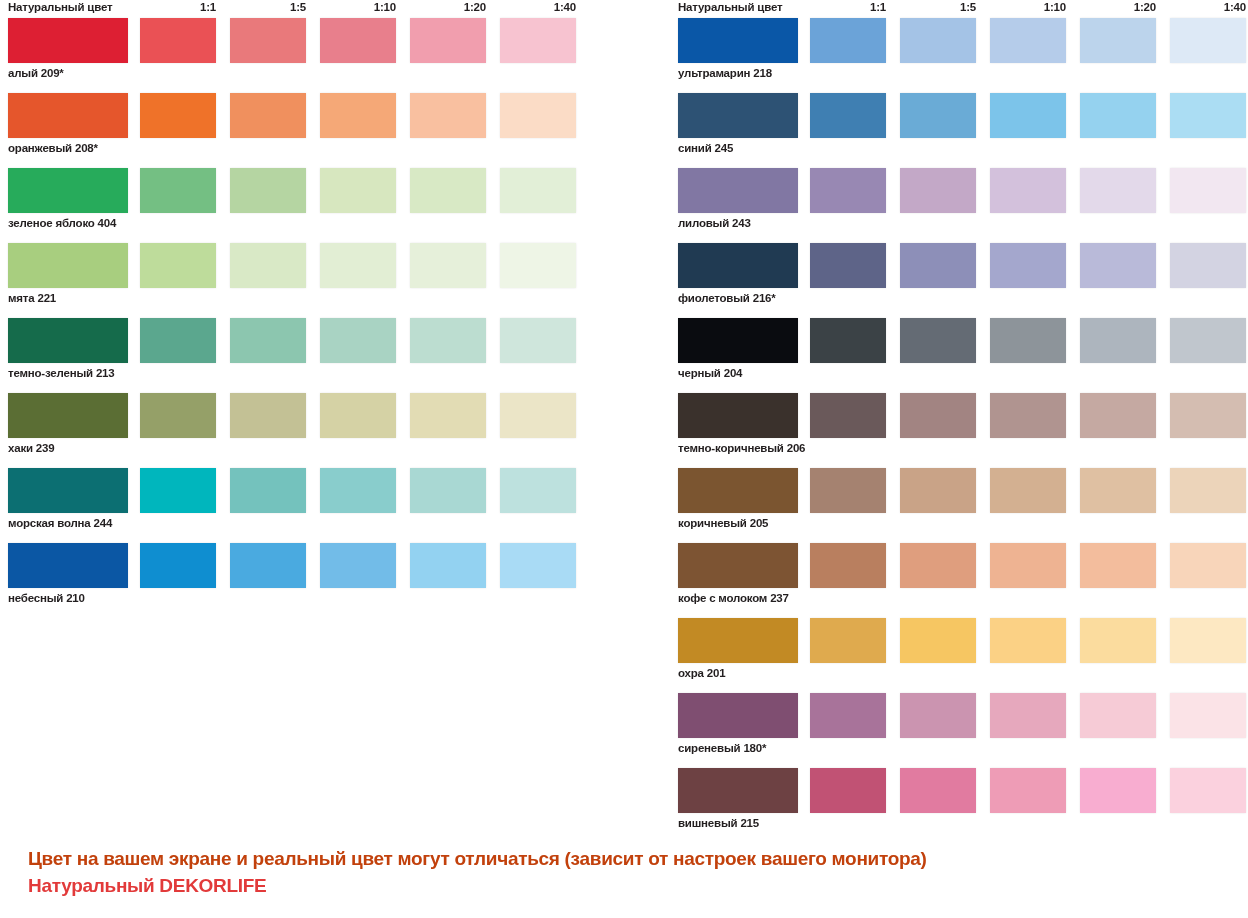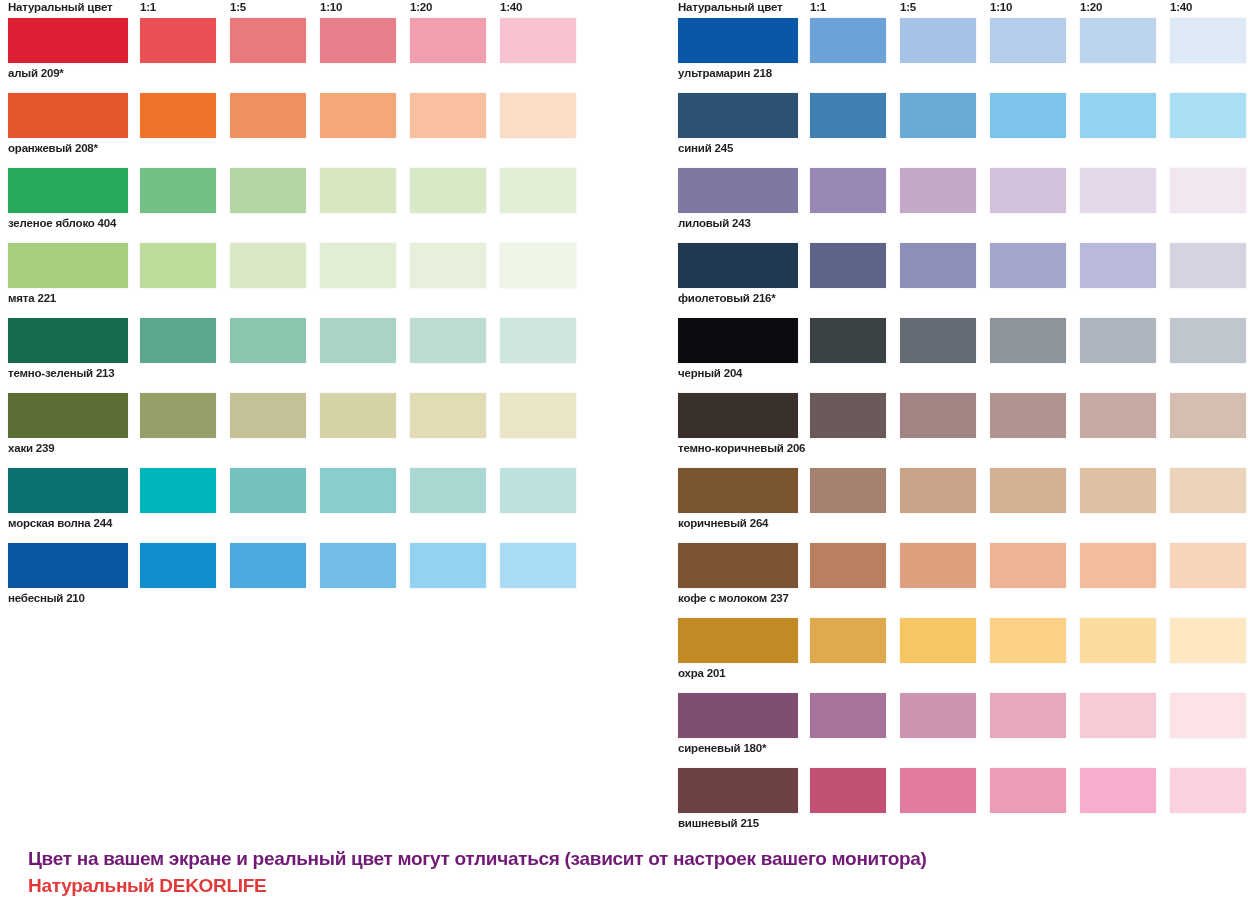--- a/index.html
+++ b/index.html
@@ -35,21 +35,21 @@
     position: absolute;
     top: 0;
     font-size: 11.5px;
     font-weight: bold;
     color: #231f20;
     white-space: nowrap;
     letter-spacing: -0.2px;
     line-height: 14px;
   }
   .hdr-natural { left: 8px; }
-  .hdr-ratio   { text-align: left; }
+  .hdr-ratio   { text-align: right; }
 
   
   .row {
     position: relative;
     height: 75px;
   }
   .sw {
     position: absolute;
     top: 0;
     height: 45px;
@@ -244,21 +244,21 @@
           <div class="sw sw-5" style="background: rgb(212, 189, 177);"></div>
           <div class="row-label">темно-коричневый 206</div>
         </div>
         <div class="row">
           <div class="sw sw-0" style="background: rgb(123, 85, 48);"></div>
           <div class="sw sw-1" style="background: rgb(165, 130, 112);"></div>
           <div class="sw sw-2" style="background: rgb(201, 163, 135);"></div>
           <div class="sw sw-3" style="background: rgb(211, 176, 145);"></div>
           <div class="sw sw-4" style="background: rgb(223, 192, 162);"></div>
           <div class="sw sw-5" style="background: rgb(236, 212, 186);"></div>
-          <div class="row-label">коричневый 264</div>
+          <div class="row-label">коричневый 205</div>
         </div>
         <div class="row">
           <div class="sw sw-0" style="background: rgb(125, 84, 51);"></div>
           <div class="sw sw-1" style="background: rgb(185, 127, 95);"></div>
           <div class="sw sw-2" style="background: rgb(223, 158, 126);"></div>
           <div class="sw sw-3" style="background: rgb(238, 179, 146);"></div>
           <div class="sw sw-4" style="background: rgb(243, 189, 157);"></div>
           <div class="sw sw-5" style="background: rgb(248, 213, 186);"></div>
           <div class="row-label">кофе с молоком 237</div>
         </div>
@@ -286,17 +286,17 @@
           <div class="sw sw-2" style="background: rgb(225, 123, 160);"></div>
           <div class="sw sw-3" style="background: rgb(238, 156, 182);"></div>
           <div class="sw sw-4" style="background: rgb(248, 173, 208);"></div>
           <div class="sw sw-5" style="background: rgb(251, 209, 222);"></div>
           <div class="row-label">вишневый 215</div>
         </div>
       </div>
   </div>
 
   <div class="footer-note">
-    <div class="footer-line" style="color: #701a75;">Цвет на вашем экране и реальный цвет могут отличаться (зависит от настроек вашего монитора)</div>
+    <div class="footer-line" style="color: #c2410c;">Цвет на вашем экране и реальный цвет могут отличаться (зависит от настроек вашего монитора)</div>
     <div class="footer-line" style="color: rgb(226, 58, 58);">Натуральный DEKORLIFE</div>
   </div>
 
 </div>
 
 </body></html>

